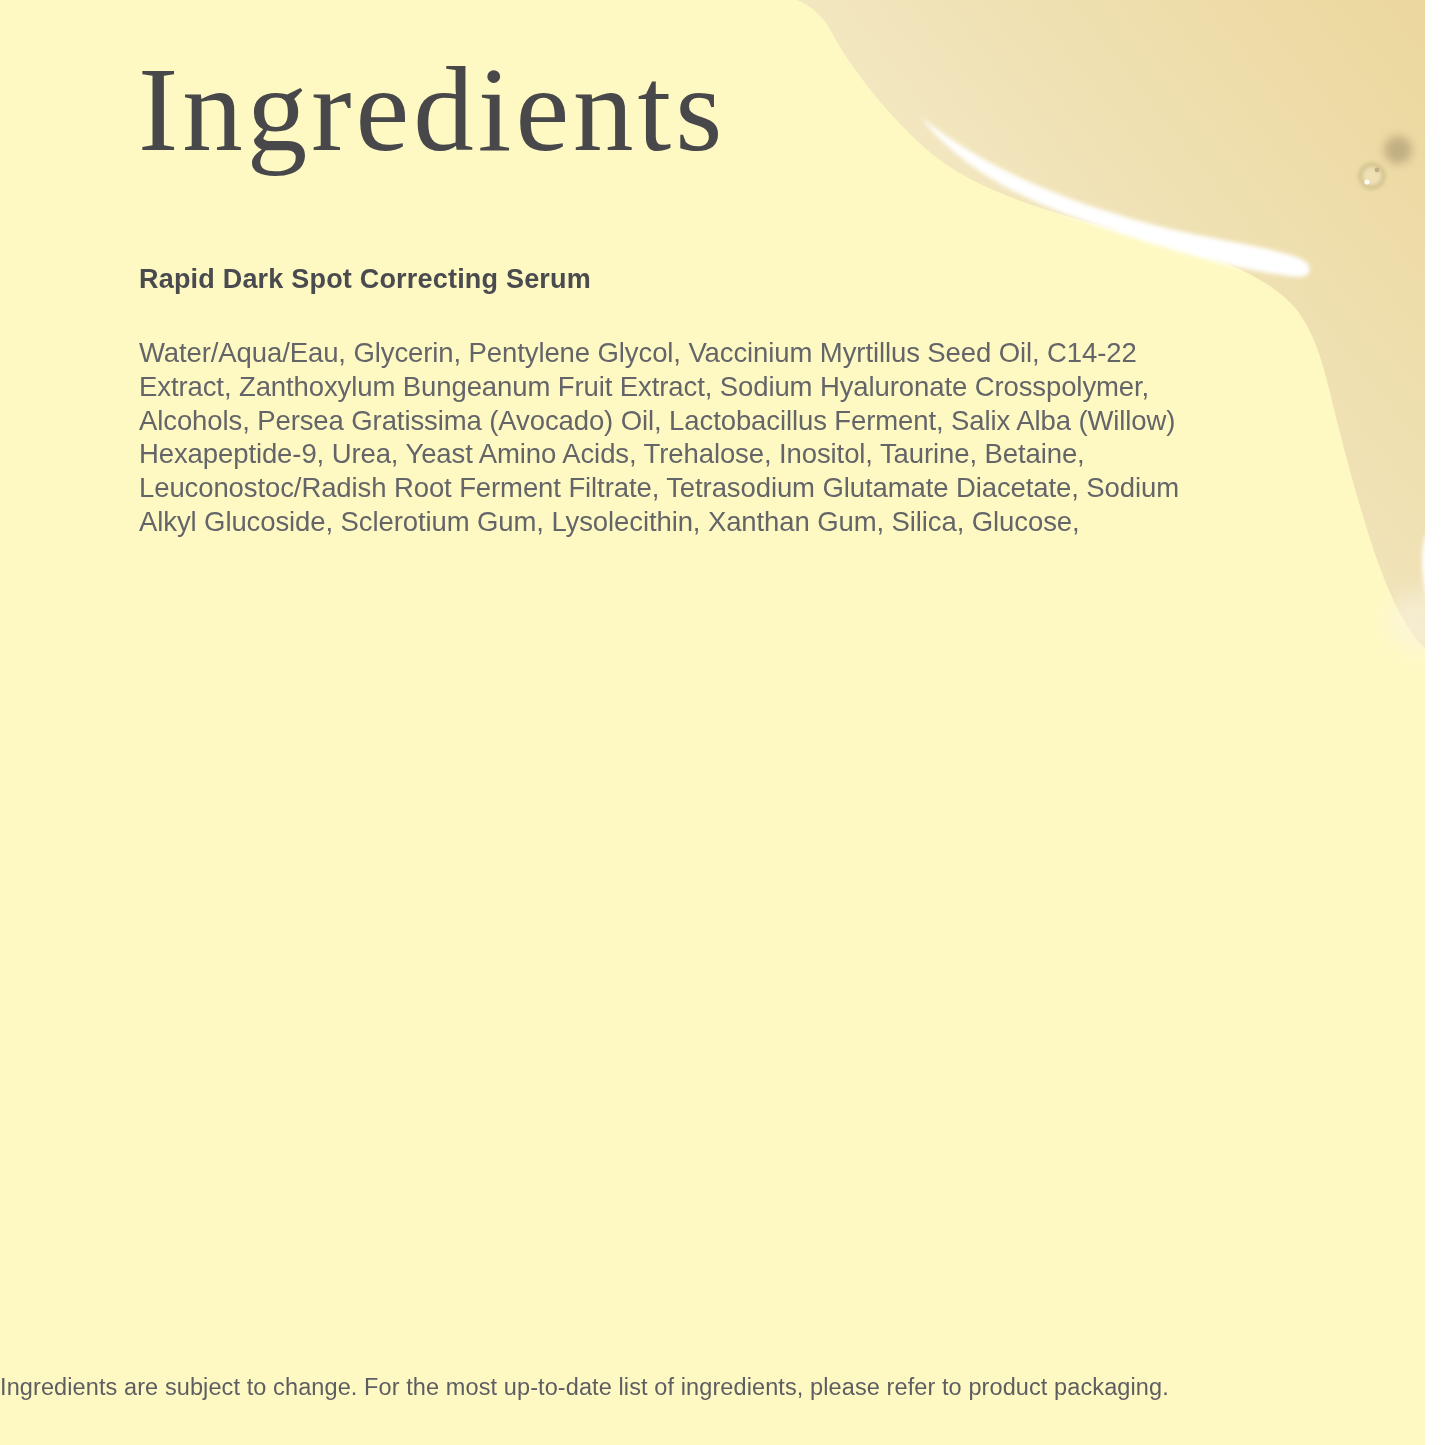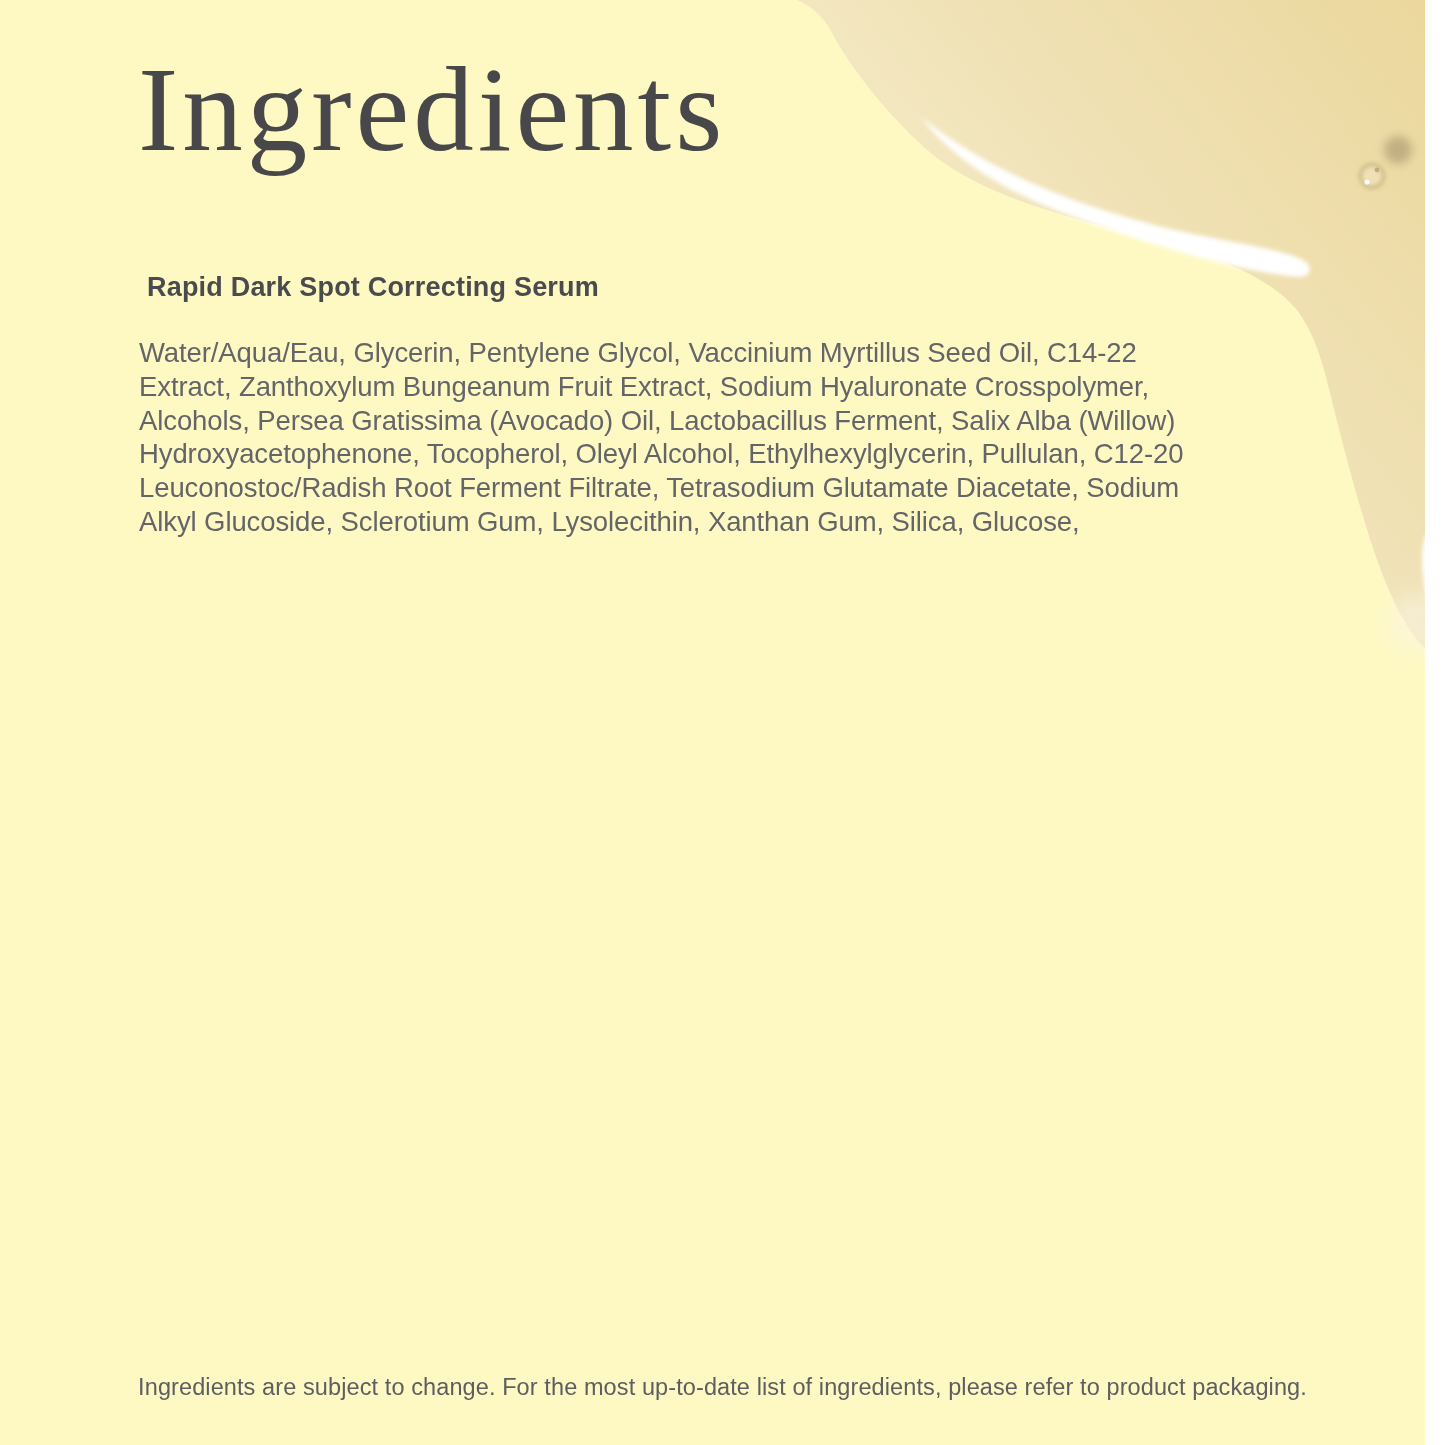--- a/index.html
+++ b/index.html
@@ -27,21 +27,21 @@
     font-size: 121px;
     line-height: 1.05;
     letter-spacing: 4px;
     color: #48484b;
     white-space: nowrap;
   }
   .product-name {
     position: absolute;
     left: 139px;
     top: 264px;
-    margin: 8px;
+    margin: 0;
     font-size: 27px;
     line-height: 1.15;
     font-weight: 700;
     color: #4a4b4f;
     letter-spacing: 0.2px;
     white-space: nowrap;
   }
   .ingredients-block {
     position: absolute;
     left: 139px;
@@ -51,21 +51,20 @@
     line-height: 33.8px;
     color: #646569;
     letter-spacing: -0.1px;
   }
   .ingredients-line { white-space: nowrap; }
   .footer-note {
     position: absolute;
     left: 0;
     top: 1373px;
     width: 1445px;
-    text-align: center;
     font-size: 23.5px;
     line-height: 1.2;
     color: #5d5e62;
     letter-spacing: 0.1px;
   }
 </style>
 </head>
 <body>
 
 <div id="canvas">
@@ -122,20 +121,20 @@
   </svg>
 
   <h1 class="page-title">Ingredients</h1>
 
   <h2 class="product-name">Rapid Dark Spot Correcting Serum</h2>
 
   <div class="ingredients-block">
     <div class="ingredients-line">Water/Aqua/Eau, Glycerin, Pentylene Glycol, Vaccinium Myrtillus Seed Oil, C14-22</div>
     <div class="ingredients-line">Extract, Zanthoxylum Bungeanum Fruit Extract, Sodium Hyaluronate Crosspolymer,</div>
     <div class="ingredients-line">Alcohols, Persea Gratissima (Avocado) Oil, Lactobacillus Ferment, Salix Alba (Willow)</div>
-    <div class="ingredients-line">Hydroxyacetophenone, Tocopherol, Oleyl Alcohol, Ethylhexylglycerin, Pullulan, C12-20</div>
+    <div class="ingredients-line">Hexapeptide-9, Urea, Yeast Amino Acids, Trehalose, Inositol, Taurine, Betaine,</div>
     <div class="ingredients-line">Leuconostoc/Radish Root Ferment Filtrate, Tetrasodium Glutamate Diacetate, Sodium</div>
     <div class="ingredients-line">Alkyl Glucoside, Sclerotium Gum, Lysolecithin, Xanthan Gum, Silica, Glucose,</div>
   </div>
 
   <div class="footer-note">Ingredients are subject to change. For the most up-to-date list of ingredients, please refer to product packaging.</div>
 
 </div>
 
 </body></html>

